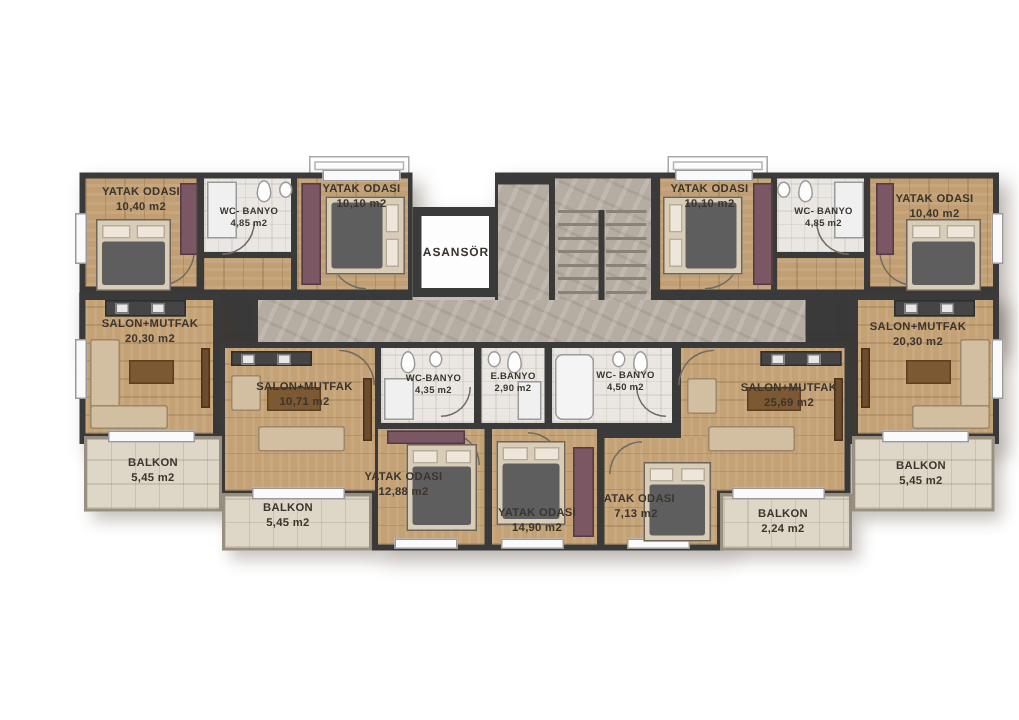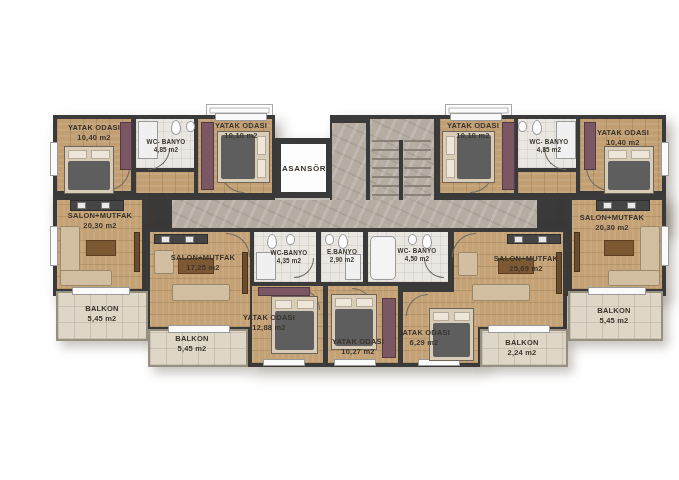--- a/index.html
+++ b/index.html
@@ -278,21 +278,21 @@
   <div class="lbl" style="left:80px;top:221px">
       <div>SALON+MUTFAK</div>
       <div>20,30 m2</div>
     </div>
   <div class="lbl" style="left:82px;top:314px">
       <div>BALKON</div>
       <div>5,45 m2</div>
     </div>
   <div class="lbl" style="left:183px;top:263px">
       <div>SALON+MUTFAK</div>
-      <div>17,25 m2</div>
+      <div>10,71 m2</div>
     </div>
   <div class="lbl" style="left:172px;top:344px">
       <div>BALKON</div>
       <div>5,45 m2</div>
     </div>
   <div class="lbl sm" style="left:269px;top:257px">
       <div>WC-BANYO</div>
       <div>4,35 m2</div>
     </div>
   <div class="lbl sm" style="left:322px;top:256px">
@@ -302,25 +302,25 @@
   <div class="lbl sm" style="left:397px;top:255px">
       <div>WC- BANYO</div>
       <div>4,50 m2</div>
     </div>
   <div class="lbl" style="left:249px;top:323px">
       <div>YATAK ODASI</div>
       <div>12,88 m2</div>
     </div>
   <div class="lbl" style="left:338px;top:347px">
       <div>YATAK ODASI</div>
-      <div>10,27 m2</div>
+      <div>14,90 m2</div>
     </div>
   <div class="lbl" style="left:404px;top:338px">
       <div>YATAK ODASI</div>
-      <div>6,29 m2</div>
+      <div>7,13 m2</div>
     </div>
   <div class="lbl" style="left:506px;top:264px">
       <div>SALON+MUTFAK</div>
       <div>25,69 m2</div>
     </div>
   <div class="lbl" style="left:502px;top:348px">
       <div>BALKON</div>
       <div>2,24 m2</div>
     </div>
   <div class="lbl" style="left:592px;top:223px">

